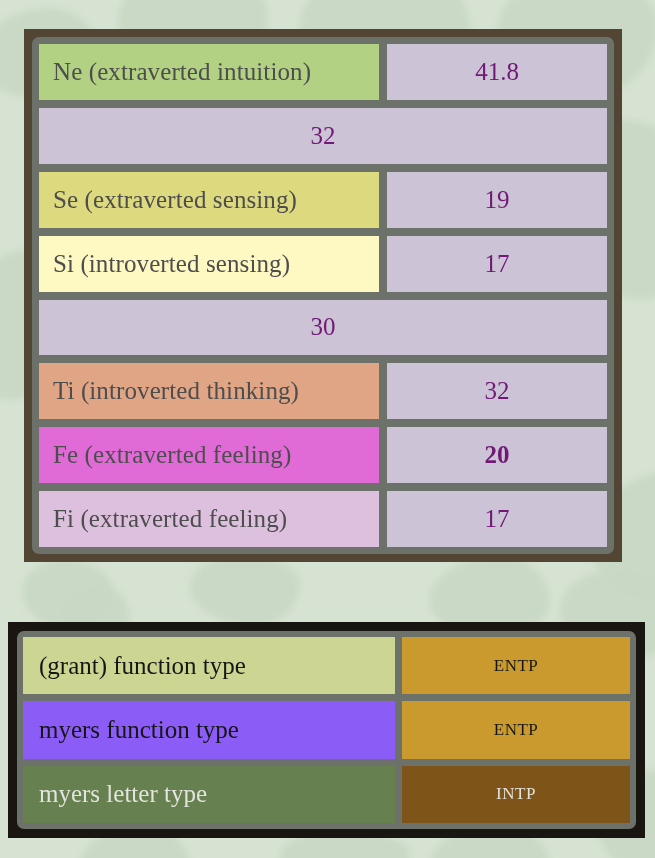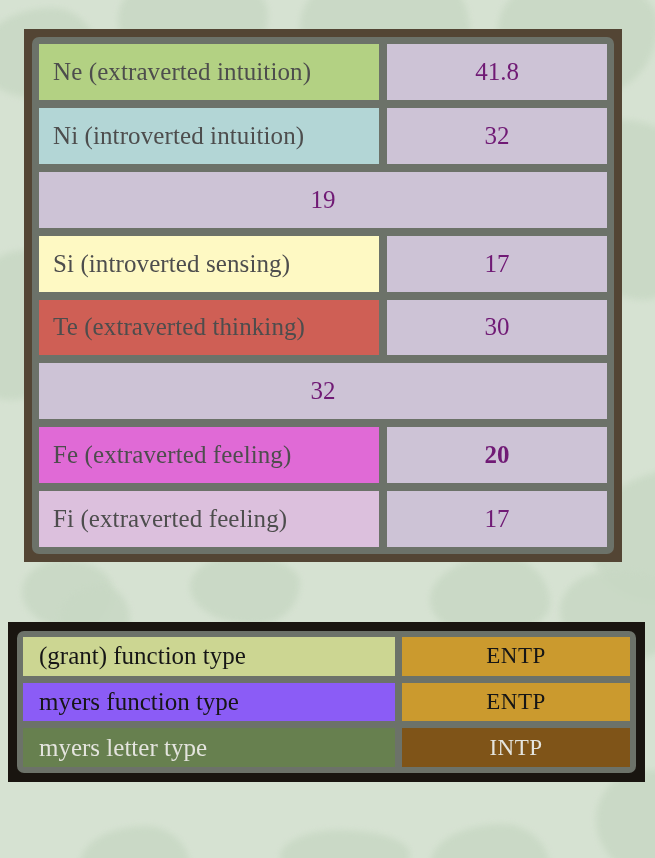--- a/index.html
+++ b/index.html
@@ -92,21 +92,21 @@
     font-size: 25px;
     color: #701a75;
     box-sizing: border-box;
   }
 
   
   #types-frame {
     left: 8px;
     top: 622px;
     width: 637px;
-    height: 160px;
+    height: 216px;
     background: #191510;
     padding: 9px;
   }
   #types-frame .frame-inner {
     padding: 6px;
     gap: 7px;
   }
   .ty-row {
     display: flex;
     flex: 1 1 0;
@@ -122,21 +122,21 @@
     color: #161616;
     box-sizing: border-box;
     overflow: hidden;
     white-space: nowrap;
   }
   .ty-value {
     flex: 1 1 auto;
     display: flex;
     align-items: center;
     justify-content: center;
-    font-size: 23px;
+    font-size: 17px;
     color: #161616;
     box-sizing: border-box;
     letter-spacing: .5px;
   }
   .ty-row.dark .ty-label,
   .ty-row.dark .ty-value {
     color: #e4e4de;
   }
 </style>
 </head>
@@ -163,39 +163,39 @@
 
 <div class="frame" id="functions-frame" style="background: rgb(83, 69, 52);">
   <div class="frame-inner" style="background: rgb(108, 114, 105);">
 
     <div class="fn-row">
       <div class="fn-label" style="background-color: rgb(179, 209, 131);">Ne (extraverted intuition)</div>
       <div class="fn-value" style="background: rgb(205, 195, 214);">41.8</div>
     </div>
 
     <div class="fn-row">
-      <div class="fn-label" style="background-color: rgb(179, 214, 214);">Ni (introverted intuition)</div>
       <div class="fn-value" style="background: rgb(205, 195, 214);">32</div>
     </div>
 
     <div class="fn-row">
+      <div class="fn-label" style="background-color: rgb(221, 217, 126);">Se (extraverted sensing)</div>
       <div class="fn-value" style="background: rgb(205, 195, 214);">19</div>
     </div>
 
     <div class="fn-row">
       <div class="fn-label" style="background-color: #fef9c3;">Si (introverted sensing)</div>
       <div class="fn-value" style="background: rgb(205, 195, 214);">17</div>
     </div>
 
     <div class="fn-row">
-      <div class="fn-label" style="background-color: rgb(207, 95, 85);">Te (extraverted thinking)</div>
       <div class="fn-value" style="background: rgb(205, 195, 214);">30</div>
     </div>
 
     <div class="fn-row">
+      <div class="fn-label" style="background-color: rgb(224, 165, 132);">Ti (introverted thinking)</div>
       <div class="fn-value" style="background: rgb(205, 195, 214);">32</div>
     </div>
 
     <div class="fn-row">
       <div class="fn-label" style="background-color: rgb(224, 106, 214);">Fe (extraverted feeling)</div>
       <div class="fn-value" style="background: rgb(205, 195, 214); font-weight: bold;">20</div>
     </div>
 
     <div class="fn-row">
       <div class="fn-label" style="background-color: rgb(220, 192, 221);">Fi (extraverted feeling)</div>

